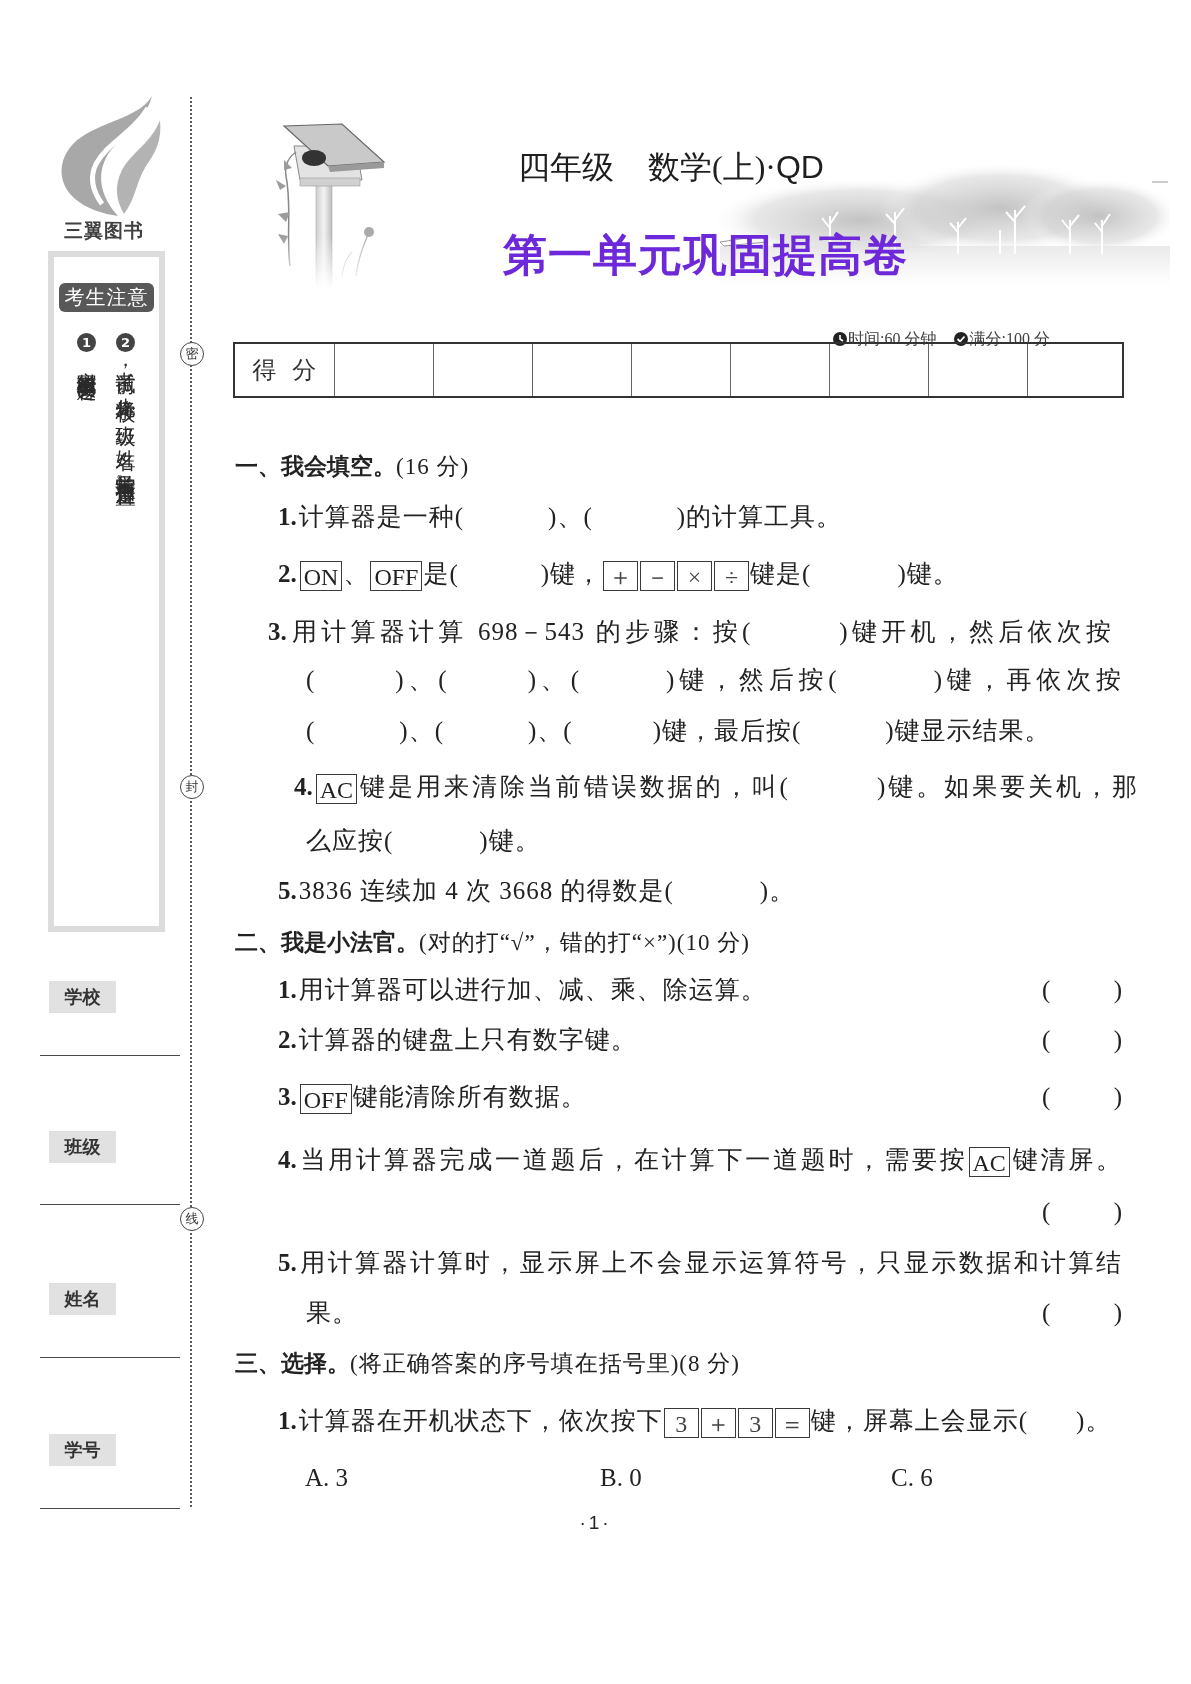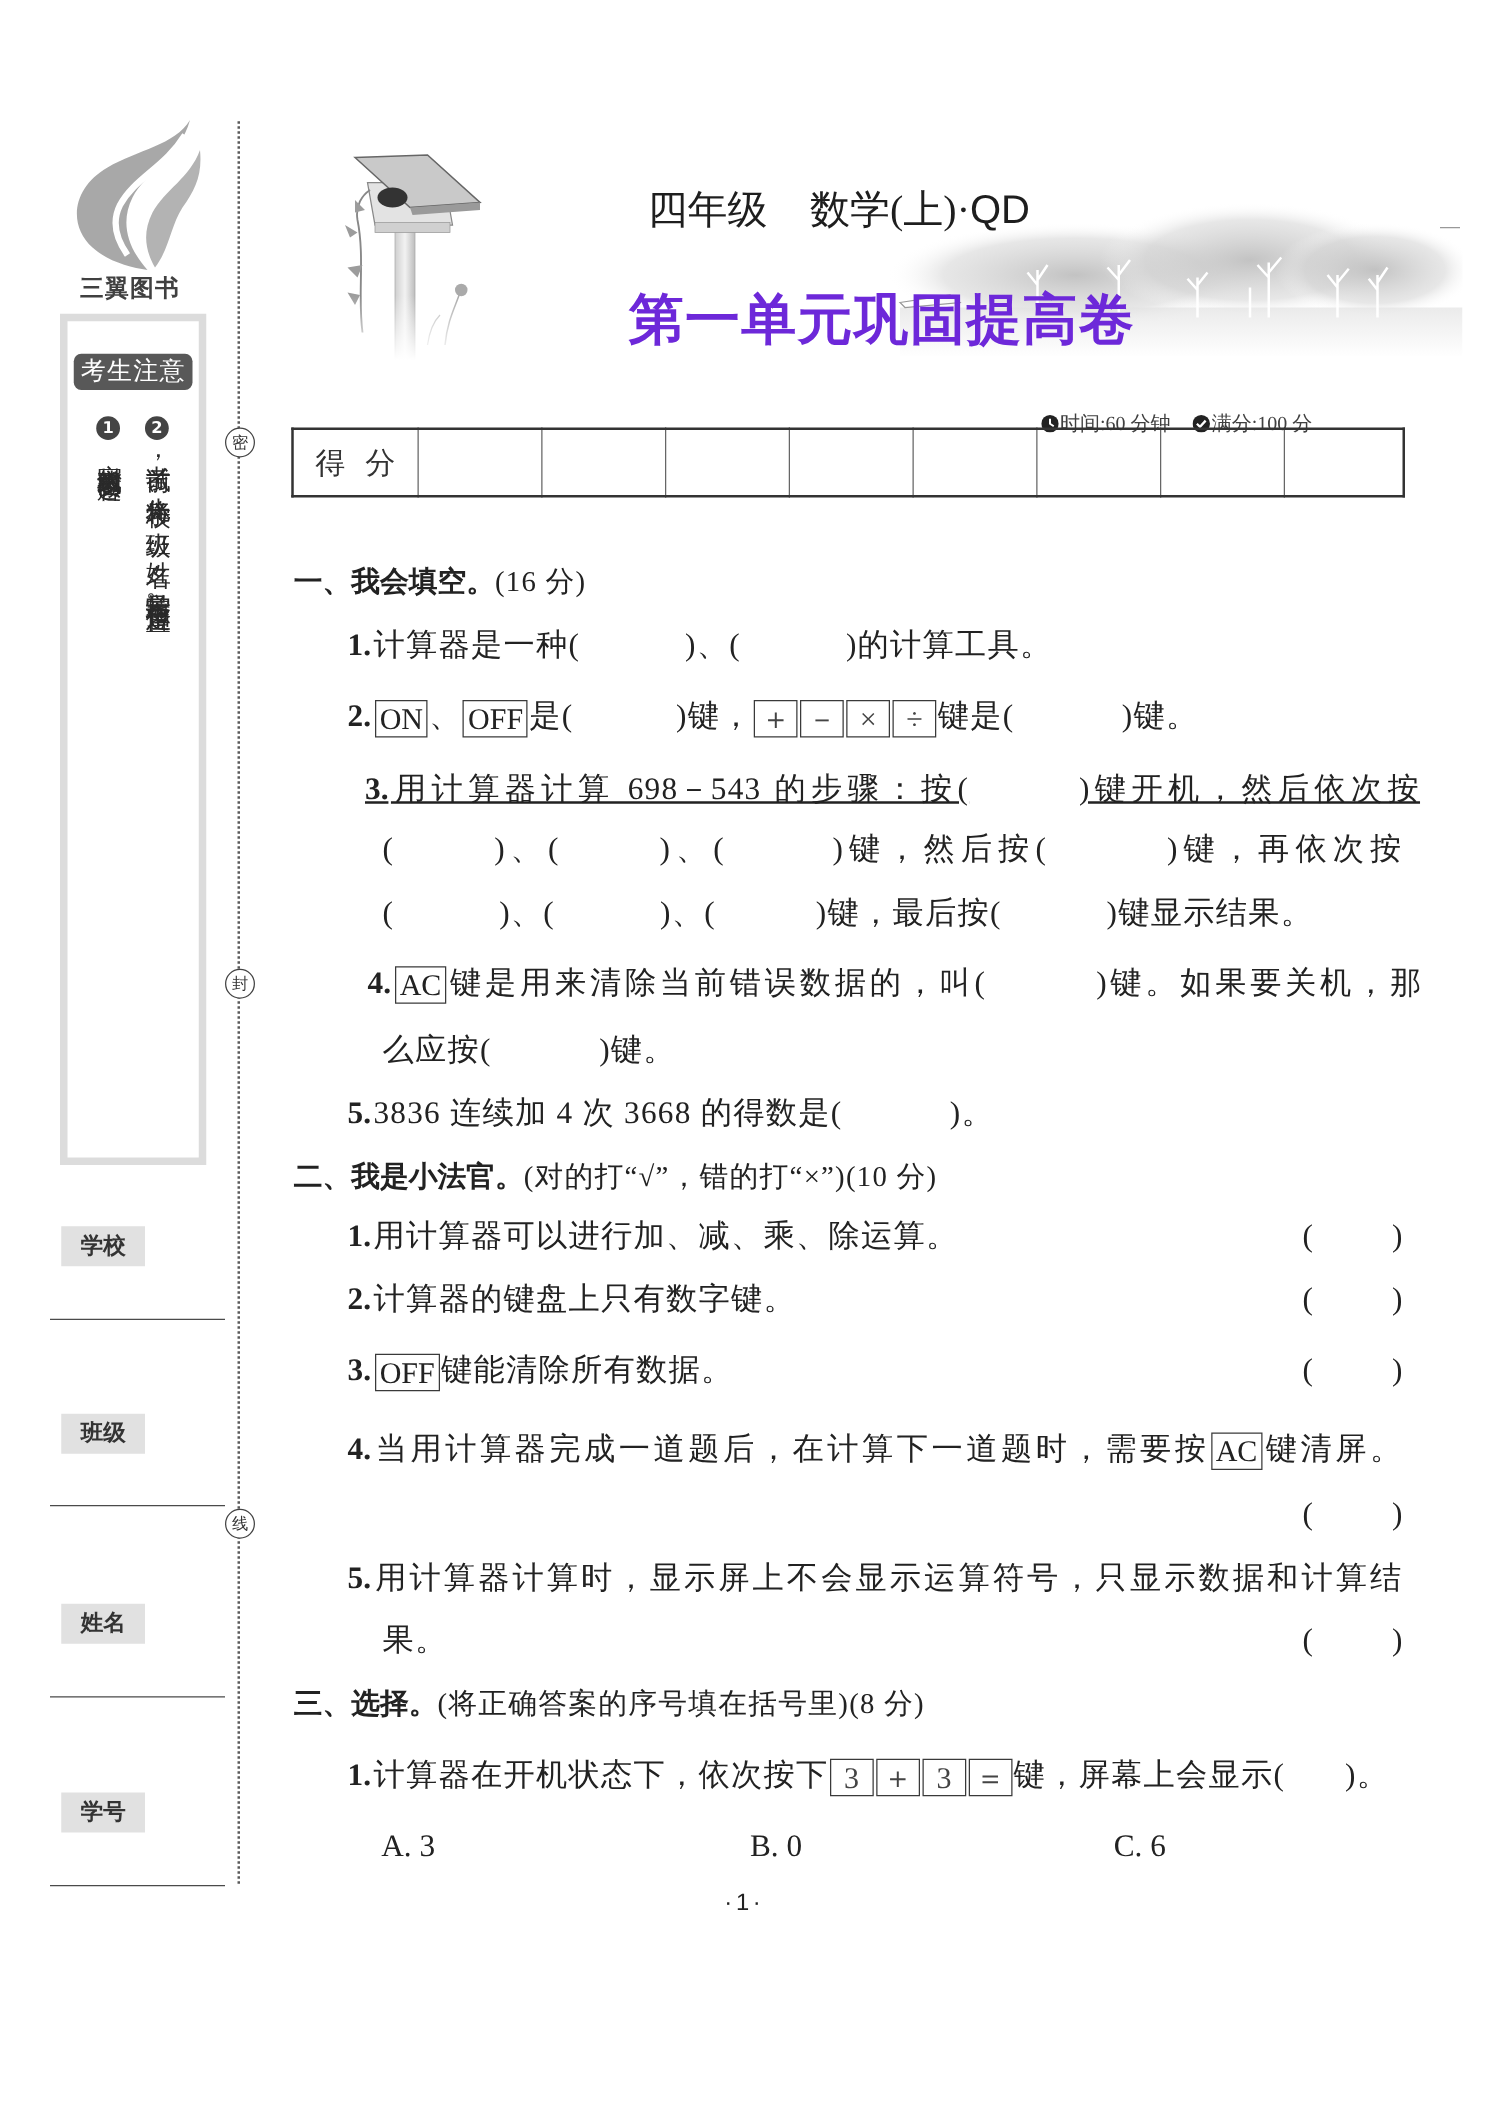--- a/index.html
+++ b/index.html
@@ -212,21 +212,21 @@
 </div>
 
 <div class="ln" style="left:278px; top:499px;">
   <span class="num">1.</span><span>计算器是一种(</span><span class="blank" style="width:84px"></span><span>)、(</span><span class="blank" style="width:84px"></span><span>)的计算工具。</span>
 </div>
 
 <div class="ln" style="left:278px; top:556px;">
   <span class="num">2.</span><span class="key">ON</span><span>、</span><span class="key">OFF</span><span>是(</span><span class="blank" style="width:82px"></span><span>)键，</span><span class="key op">＋</span><span class="key op">－</span><span class="key op">×</span><span class="key op">÷</span><span>键是(</span><span class="blank" style="width:86px"></span><span>)键。</span>
 </div>
 
-<div class="ln just" style="left:292px; top:614px; width:844px;text-decoration:underline;">
+<div class="ln just" style="left:268px; top:614px; width:844px;">
   <span class="num">3.</span><span>用计算器计算 698－543 的步骤：按(</span><span class="blank" style="width:88px"></span><span>)键开机，然后依次按</span>
 </div>
 <div class="ln just" style="left:306px; top:662px; width:816px;">
   <span>(</span><span class="blank" style="width:80px"></span><span>)、(</span><span class="blank" style="width:80px"></span><span>)、(</span><span class="blank" style="width:86px"></span><span>)键，然后按(</span><span class="blank" style="width:96px"></span><span>)键，再依次按</span>
 </div>
 <div class="ln" style="left:306px; top:713px;">
   <span>(</span><span class="blank" style="width:84px"></span><span>)、(</span><span class="blank" style="width:84px"></span><span>)、(</span><span class="blank" style="width:80px"></span><span>)键，最后按(</span><span class="blank" style="width:84px"></span><span>)键显示结果。</span>
 </div>
 
 <div class="ln just" style="left:278px; top:769px; width:844px;margin-left:16px;">

